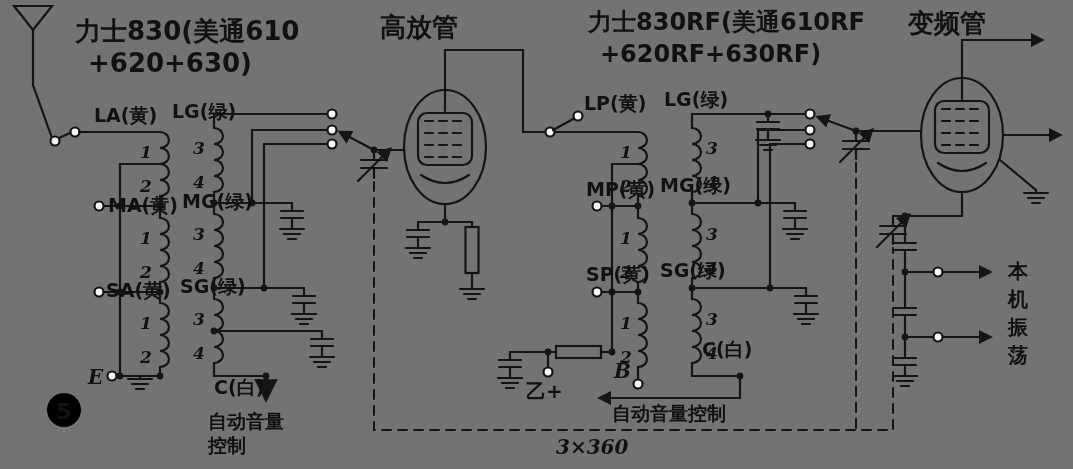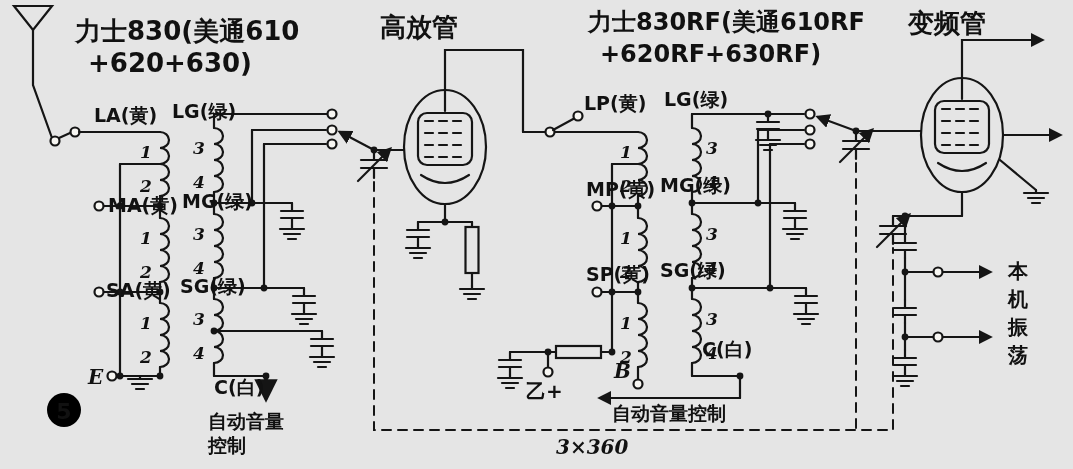--- a/index.html
+++ b/index.html
@@ -1,16 +1,16 @@
 <!DOCTYPE html>
 <html><head>
 <meta charset="utf-8">
 <style>
   html,body{margin:0;padding:0;background:#cfcdc8;}
-  .page{width:1073px;height:469px;background:#e5e5e5;position:relative;overflow:hidden;}
+  .page{width:1073px;height:469px;background:#737373;position:relative;overflow:hidden;}
   .sch line,.sch path,.sch rect,.sch ellipse,.sch polyline{stroke:#151515;stroke-width:2.2;fill:none;stroke-linecap:round;}
   .sch .dot{fill:#151515;stroke:none;}
   .sch .term{fill:#f7f6f2;stroke:#151515;stroke-width:2.2;}
   .sch .heavy{stroke-width:3.6;}
   .sch .dashed{stroke-dasharray:9 7;stroke-width:2;}
   .sch text{stroke:none;fill:#111;}
   .t-big{font:700 26px "DejaVu Sans",sans-serif;}
   .t-big2{font:700 24px "DejaVu Sans",sans-serif;}
   .t-med{font:700 19px "DejaVu Sans",sans-serif;}
   .t-lbl{font:700 20px "DejaVu Sans",sans-serif;}

